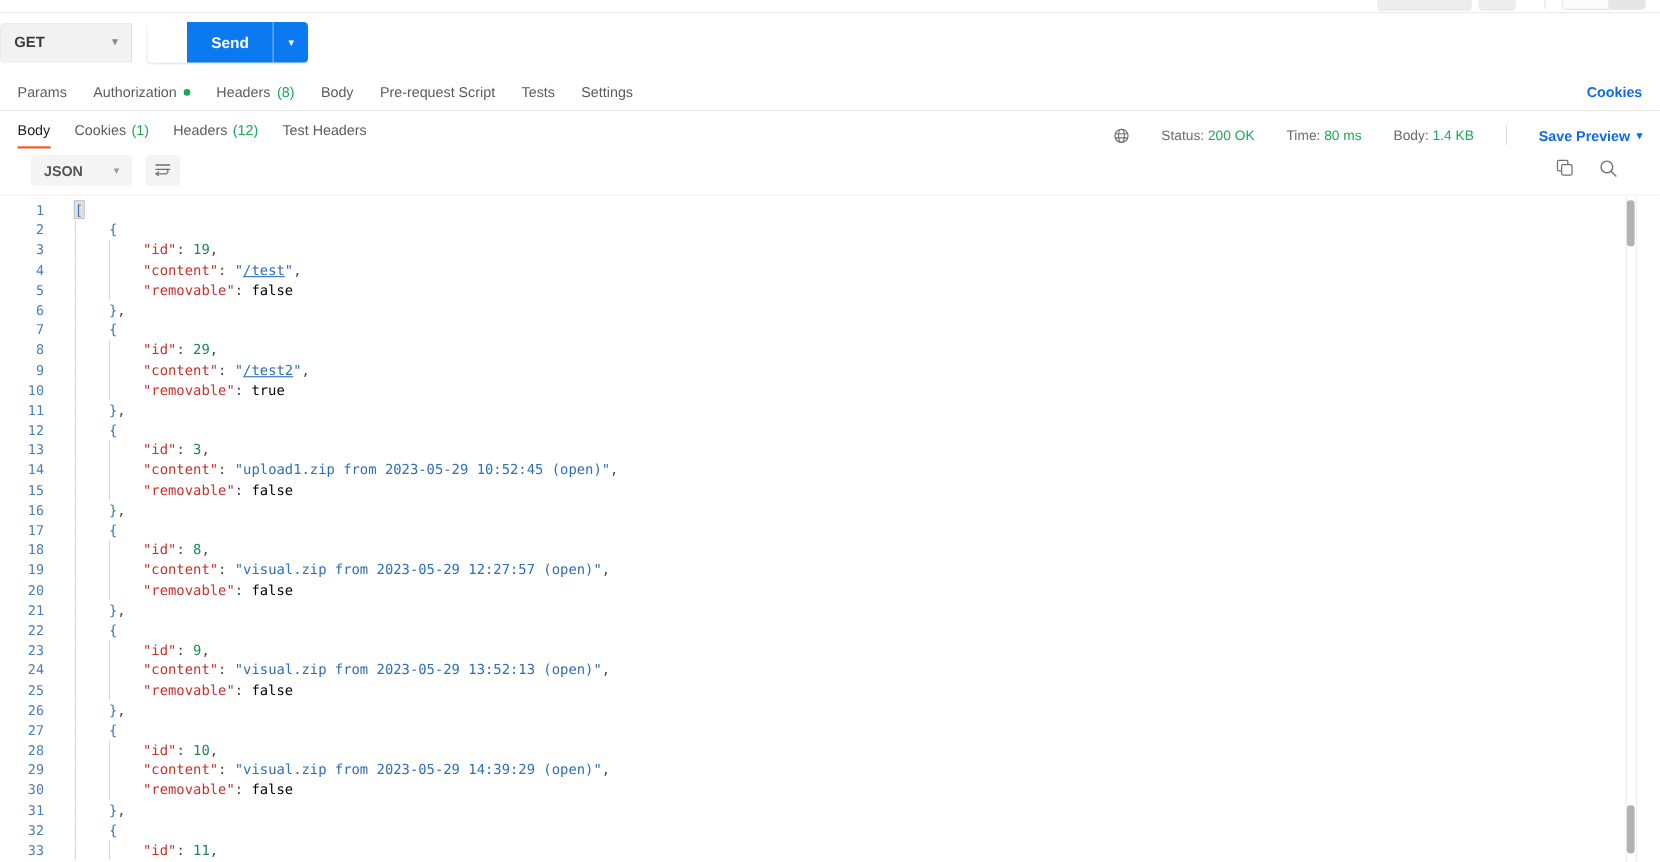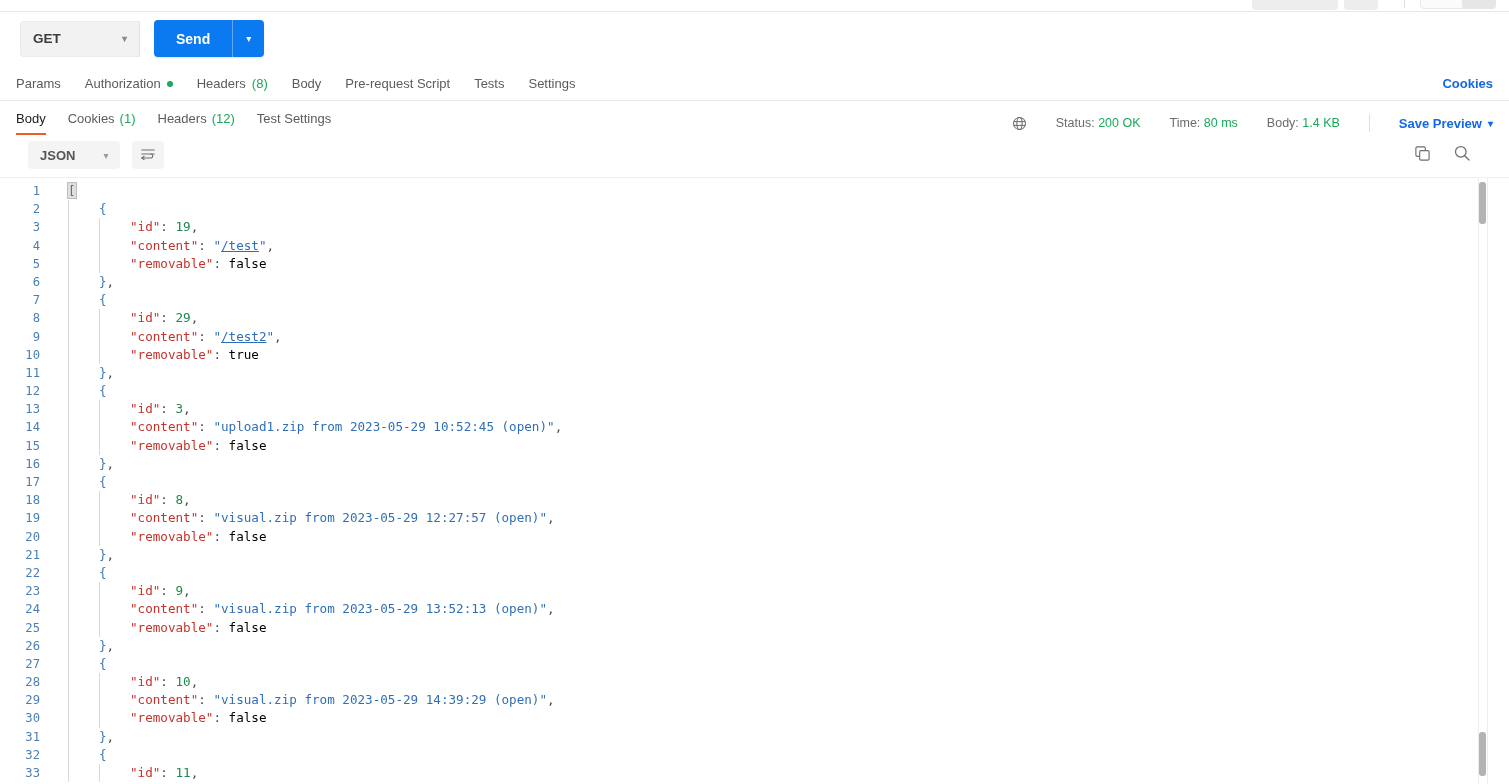--- a/index.html
+++ b/index.html
@@ -34,21 +34,21 @@
   .ghost-divider {
     position: absolute;
     width: 1px;
     background: #e0e0e0;
   }
 
   
   .url-row {
     display: flex;
     align-items: center;
-    padding: 8px 16px 10px 20px;
+    padding: 8px 16px 10px 0;
     flex: 0 0 auto;
     background: #fff;
   }
   .method-select {
     display: flex;
     align-items: center;
     justify-content: space-between;
     width: 120px;
     height: 36px;
     background: #f2f2f2;
@@ -89,20 +89,21 @@
   .send-btn {
     background: #0b79ef;
     color: #fff;
     border: none;
     height: 37px;
     padding: 0 22px;
     font-size: 14px;
     font-weight: bold;
     cursor: pointer;
     font-family: "Liberation Sans", sans-serif;
+    margin-left: 36px;
   }
   .send-caret {
     background: #0b79ef;
     color: #fff;
     border: none;
     border-left: 1px solid rgba(255,255,255,.35);
     height: 37px;
     width: 32px;
     font-size: 10px;
     cursor: pointer;
@@ -388,21 +389,21 @@
       </div>
       <div class="resp-tab">
         <span>Cookies</span>
         <span class="count" style="margin-left:5px">(1)</span>
       </div>
       <div class="resp-tab">
         <span>Headers</span>
         <span class="count" style="margin-left:5px">(12)</span>
       </div>
       <div class="resp-tab">
-        <span>Test Settings</span>
+        <span>Test Headers</span>
       </div>
     </div>
 
     <div class="meta-right">
       <span class="globe-icon">
         <svg width="15" height="15" viewBox="0 0 16 16" fill="none" stroke="#6b6b6b" stroke-width="1.1">
           <circle cx="8" cy="8" r="6.4"></circle>
           <ellipse cx="8" cy="8" rx="2.8" ry="6.4"></ellipse>
           <line x1="1.8" y1="6" x2="14.2" y2="6"></line>
           <line x1="1.8" y1="10" x2="14.2" y2="10"></line>

